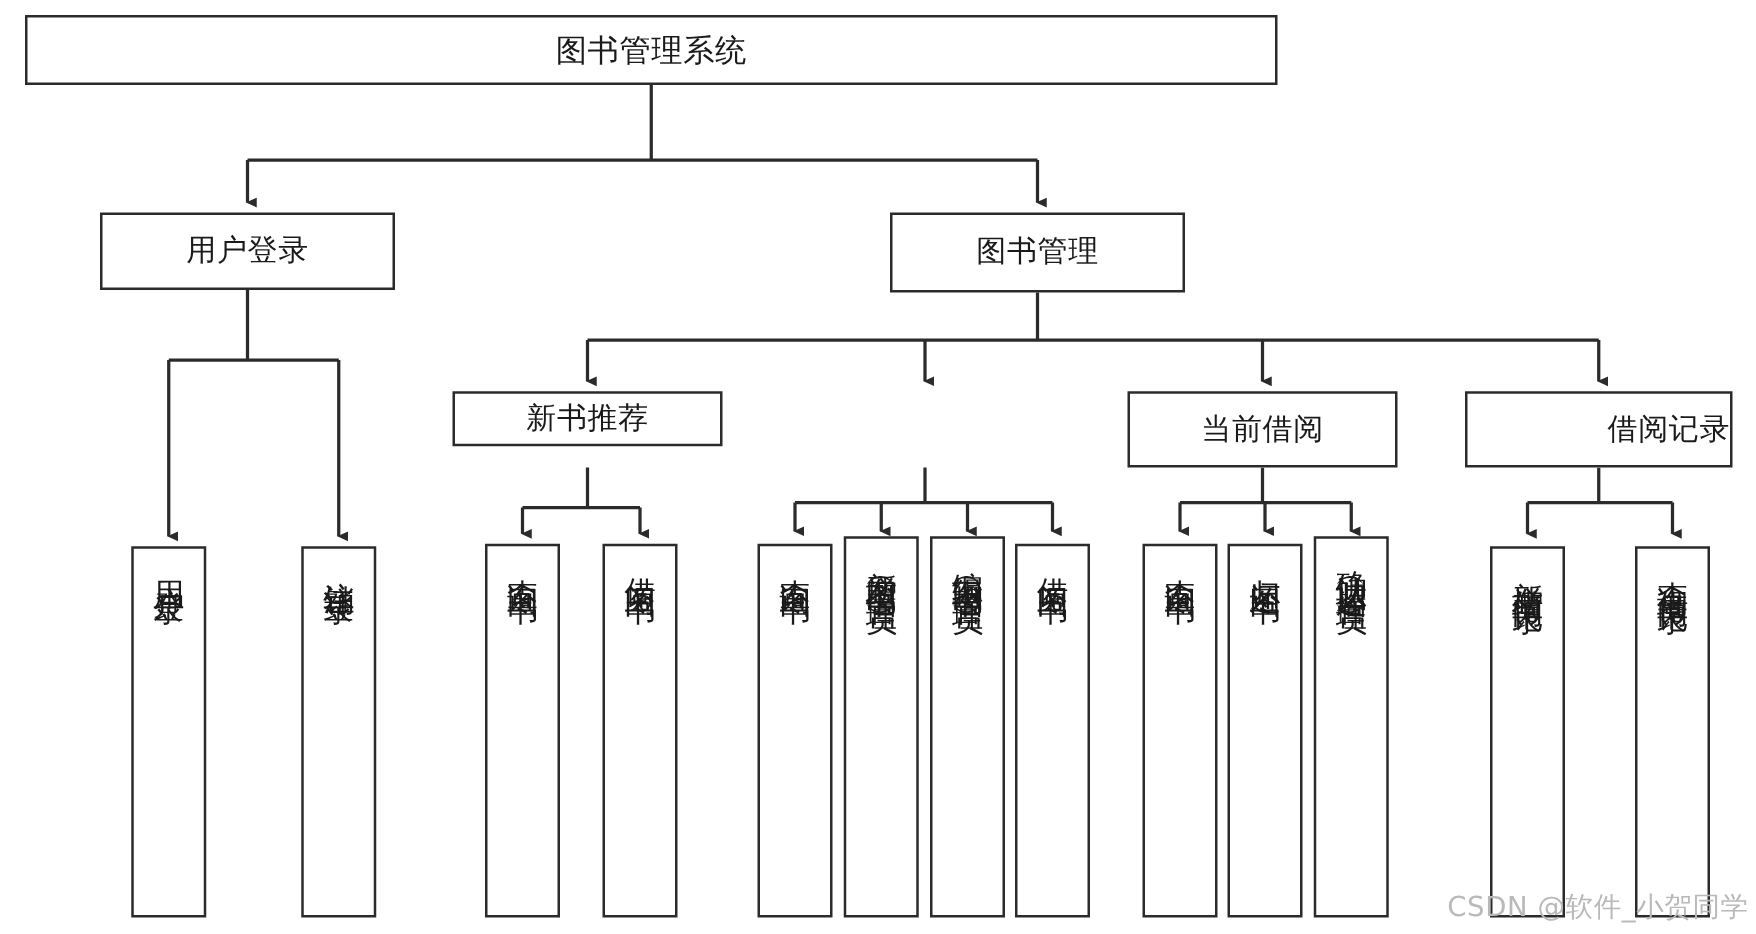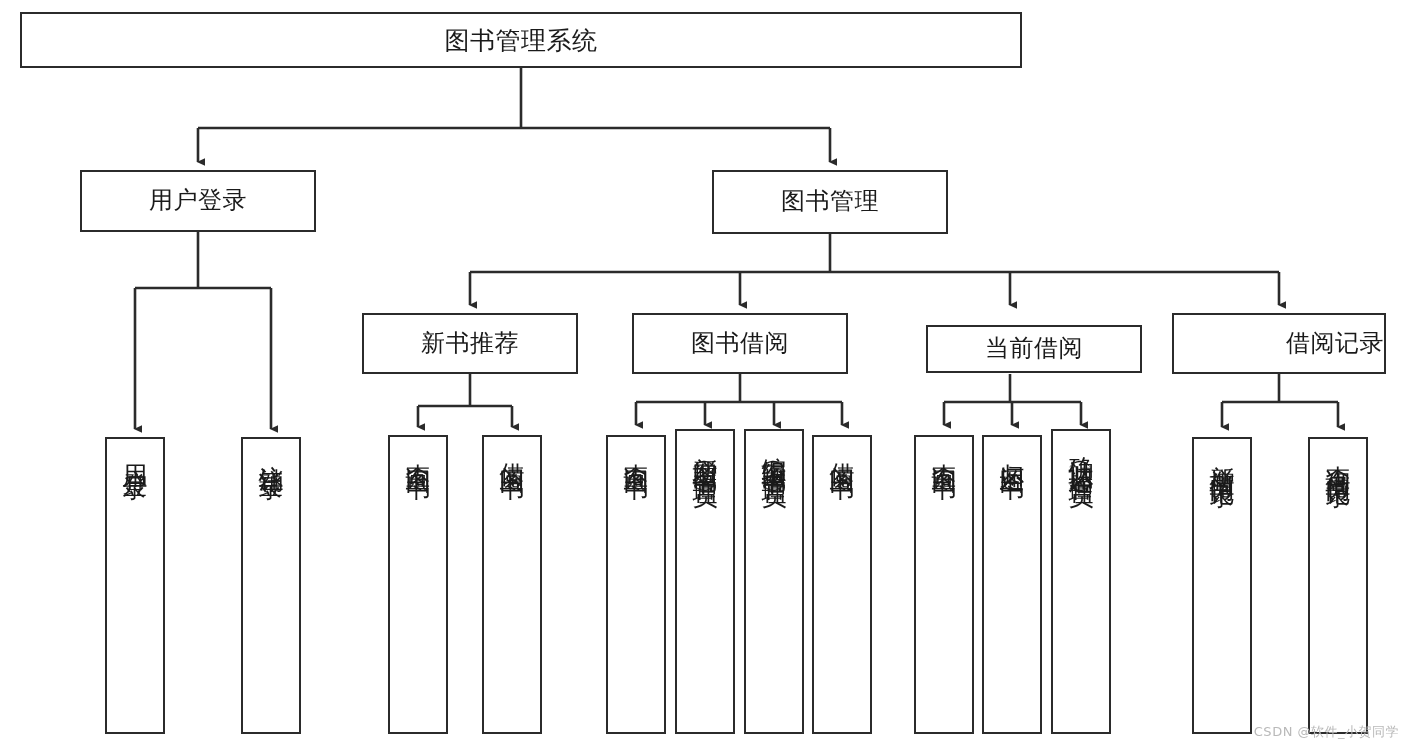--- a/index.html
+++ b/index.html
@@ -57,21 +57,21 @@
     text-orientation: upright;
     font-size: 25px;
     line-height: 1.0;
     letter-spacing: 4px;
     white-space: nowrap;
   }
   #watermark {
     position: absolute;
     right: 6px;
     bottom: 6px;
-    font-size: 13px;
+    font-size: 22px;
     color: #b9b9b9;
     letter-spacing: 0.5px;
     white-space: nowrap;
     font-family: "DejaVu Sans", "Liberation Sans", sans-serif;
   }
 </style>
 </head>
 <body>
 
 <div id="canvas">
@@ -131,29 +131,26 @@
   </div>
 
   <div class="node horiz" style="left:80px; top:170px; width:236px; height:62px;">
     <span class="label">用户登录</span>
   </div>
 
   <div class="node horiz" style="left:712px; top:170px; width:236px; height:64px;">
     <span class="label">图书管理</span>
   </div>
 
-  <div class="node horiz" style="left:362px; top:313px; width:216px; height:61px;">
+  <div class="node horiz" style="left:362px; top:313px; width:216px; height:44px;">
     <span class="label">新书推荐</span>
   </div>
 
-  <div class="node horiz" style="left:632px; top:313px; width:216px; height:61px;">
-    <span class="label">图书借阅</span>
-  </div>
-
-  <div class="node horiz" style="left:902px; top:325px; width:216px; height:48px;margin-left:24px;">
+
+  <div class="node horiz" style="left:902px; top:313px; width:216px; height:61px;">
     <span class="label">当前借阅</span>
   </div>
 
   <div class="node horiz" style="left:1172px; top:313px; width:214px; height:61px;justify-content:flex-end;">
     <span class="label">借阅记录</span>
   </div>
 
   <div class="node vert" style="left:105px; top:437px; width:60px; height:297px;">
     <span class="label">用户登录</span>
   </div>

